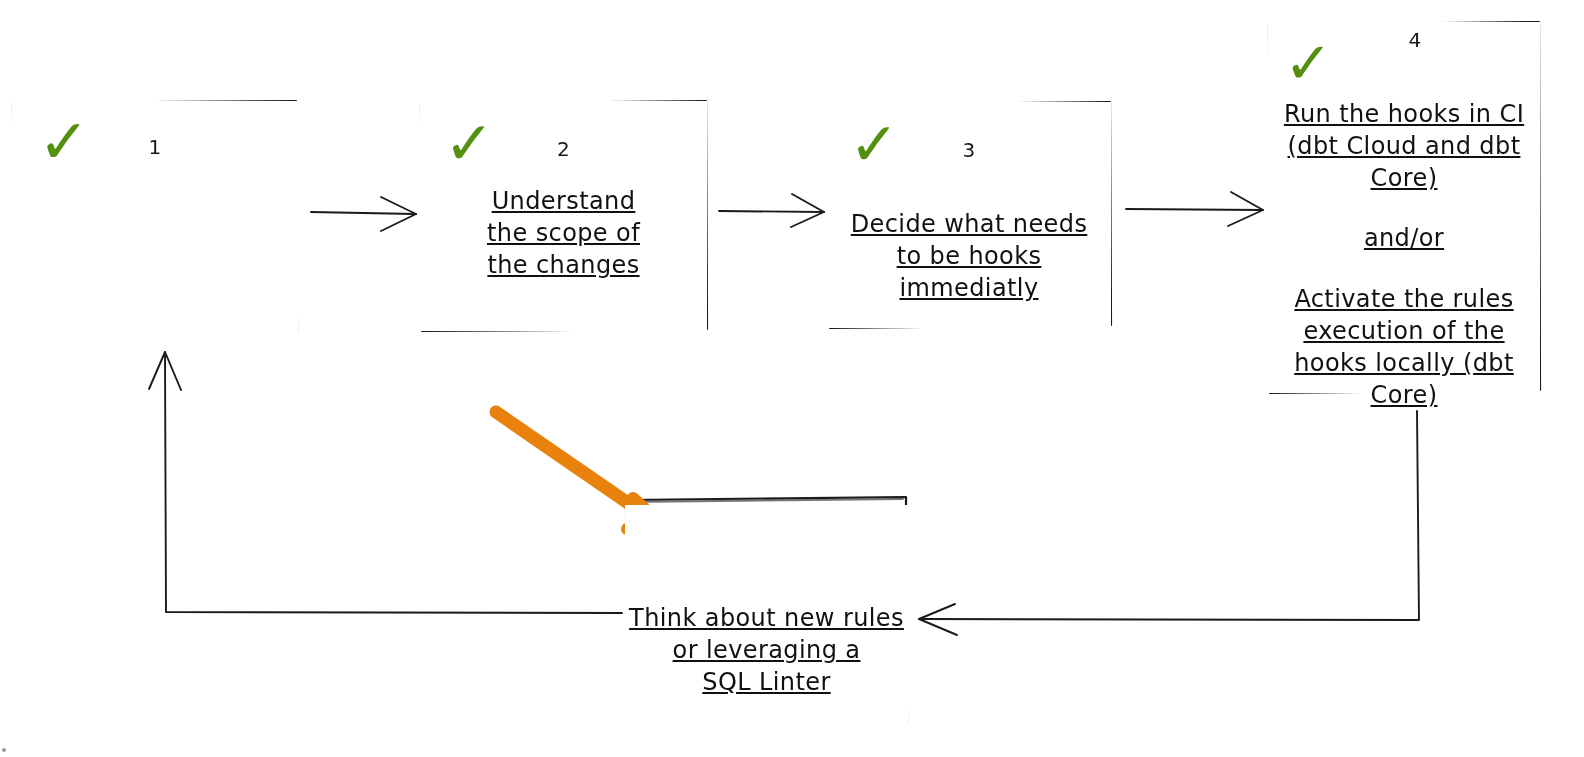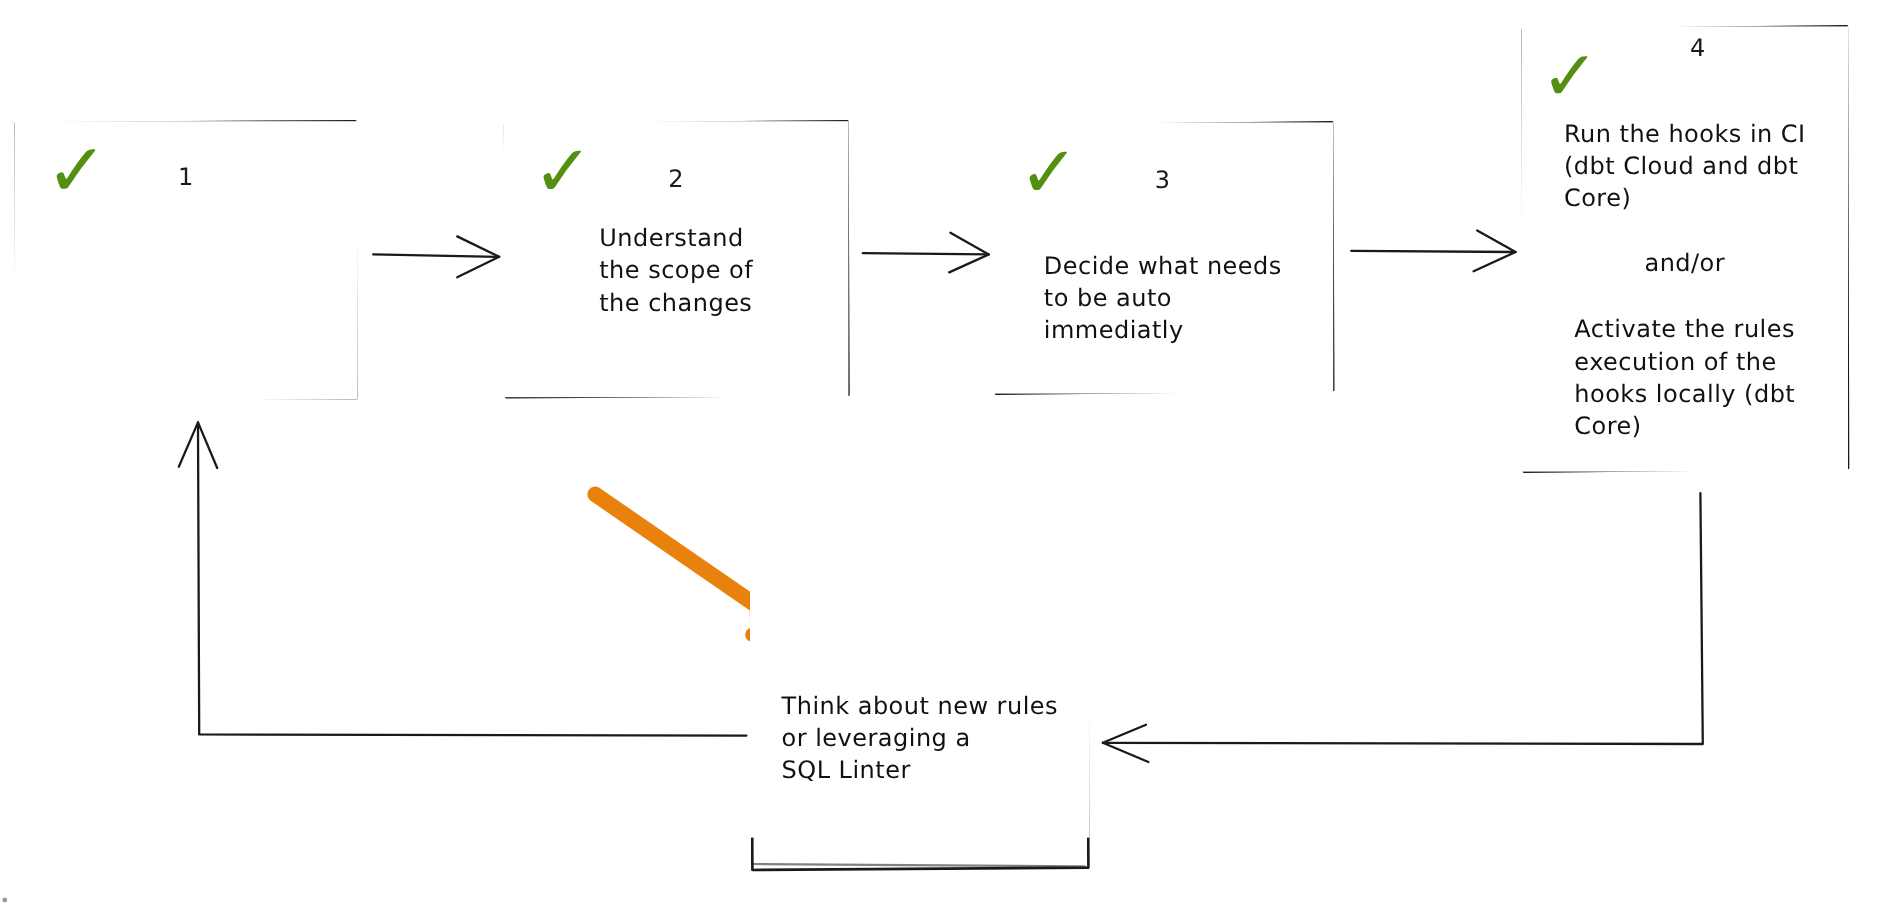--- a/index.html
+++ b/index.html
@@ -44,25 +44,27 @@
     user-select: none;
   }
   .num {
     font-family: "DejaVu Sans", sans-serif;
     font-size: 20px;
     color: #1a1a1a;
     letter-spacing: 0.5px;
   }
   .body-text {
     font-family: "DejaVu Sans", sans-serif;
-    font-size: 20px;
+    font-size: 24px;
     line-height: 1.34;
     color: #111111;
+    text-align: center;
     letter-spacing: 0.4px;
     white-space: pre-line;
+    text-decoration: underline;
   }
   .stack {
     width: 100%;
     display: flex;
     flex-direction: column;
     align-items: center;
   }
 </style>
 </head>
 <body>
@@ -162,21 +164,21 @@
       </div>
     </div>
   </div>
 
   <div class="node" style="left:827px; top:102px; width:284px; height:226px;">
     <div class="node-inner">
       <span class="check" style="left:22px; top:12px; font-size:60px;">✓</span>
       <div class="stack" style="margin-top:36px;">
         <div class="num">3</div>
         <div class="body-text" style="margin-top:46px;">Decide what needs
-to be auto
+to be hooks
 immediatly</div>
       </div>
     </div>
   </div>
 
   <div class="node" style="left:1268px; top:22px; width:272px; height:371px;">
     <div class="node-inner">
       <span class="check" style="left:16px; top:12px; font-size:58px;">✓</span>
       <div class="stack" style="margin-top:6px;">
         <div class="num" style="margin-left:22px;">4</div>
@@ -185,21 +187,21 @@
 Core)</div>
         <div class="body-text" style="margin-top:28px;">and/or</div>
         <div class="body-text" style="margin-top:28px;">Activate the rules
 execution of the
 hooks locally (dbt
 Core)</div>
       </div>
     </div>
   </div>
 
-  <div class="node" style="left:625px; top:470px; width:283px; height:228px;">
+  <div class="node" style="left:625px; top:505px; width:283px; height:228px;">
     <div class="node-inner" style="justify-content:center;">
       <div class="stack" style="margin-top:0;">
         <div class="body-text" style="margin-top:62px;">Think about new rules
 or leveraging a
 SQL Linter</div>
       </div>
     </div>
   </div>
 
 </div>

